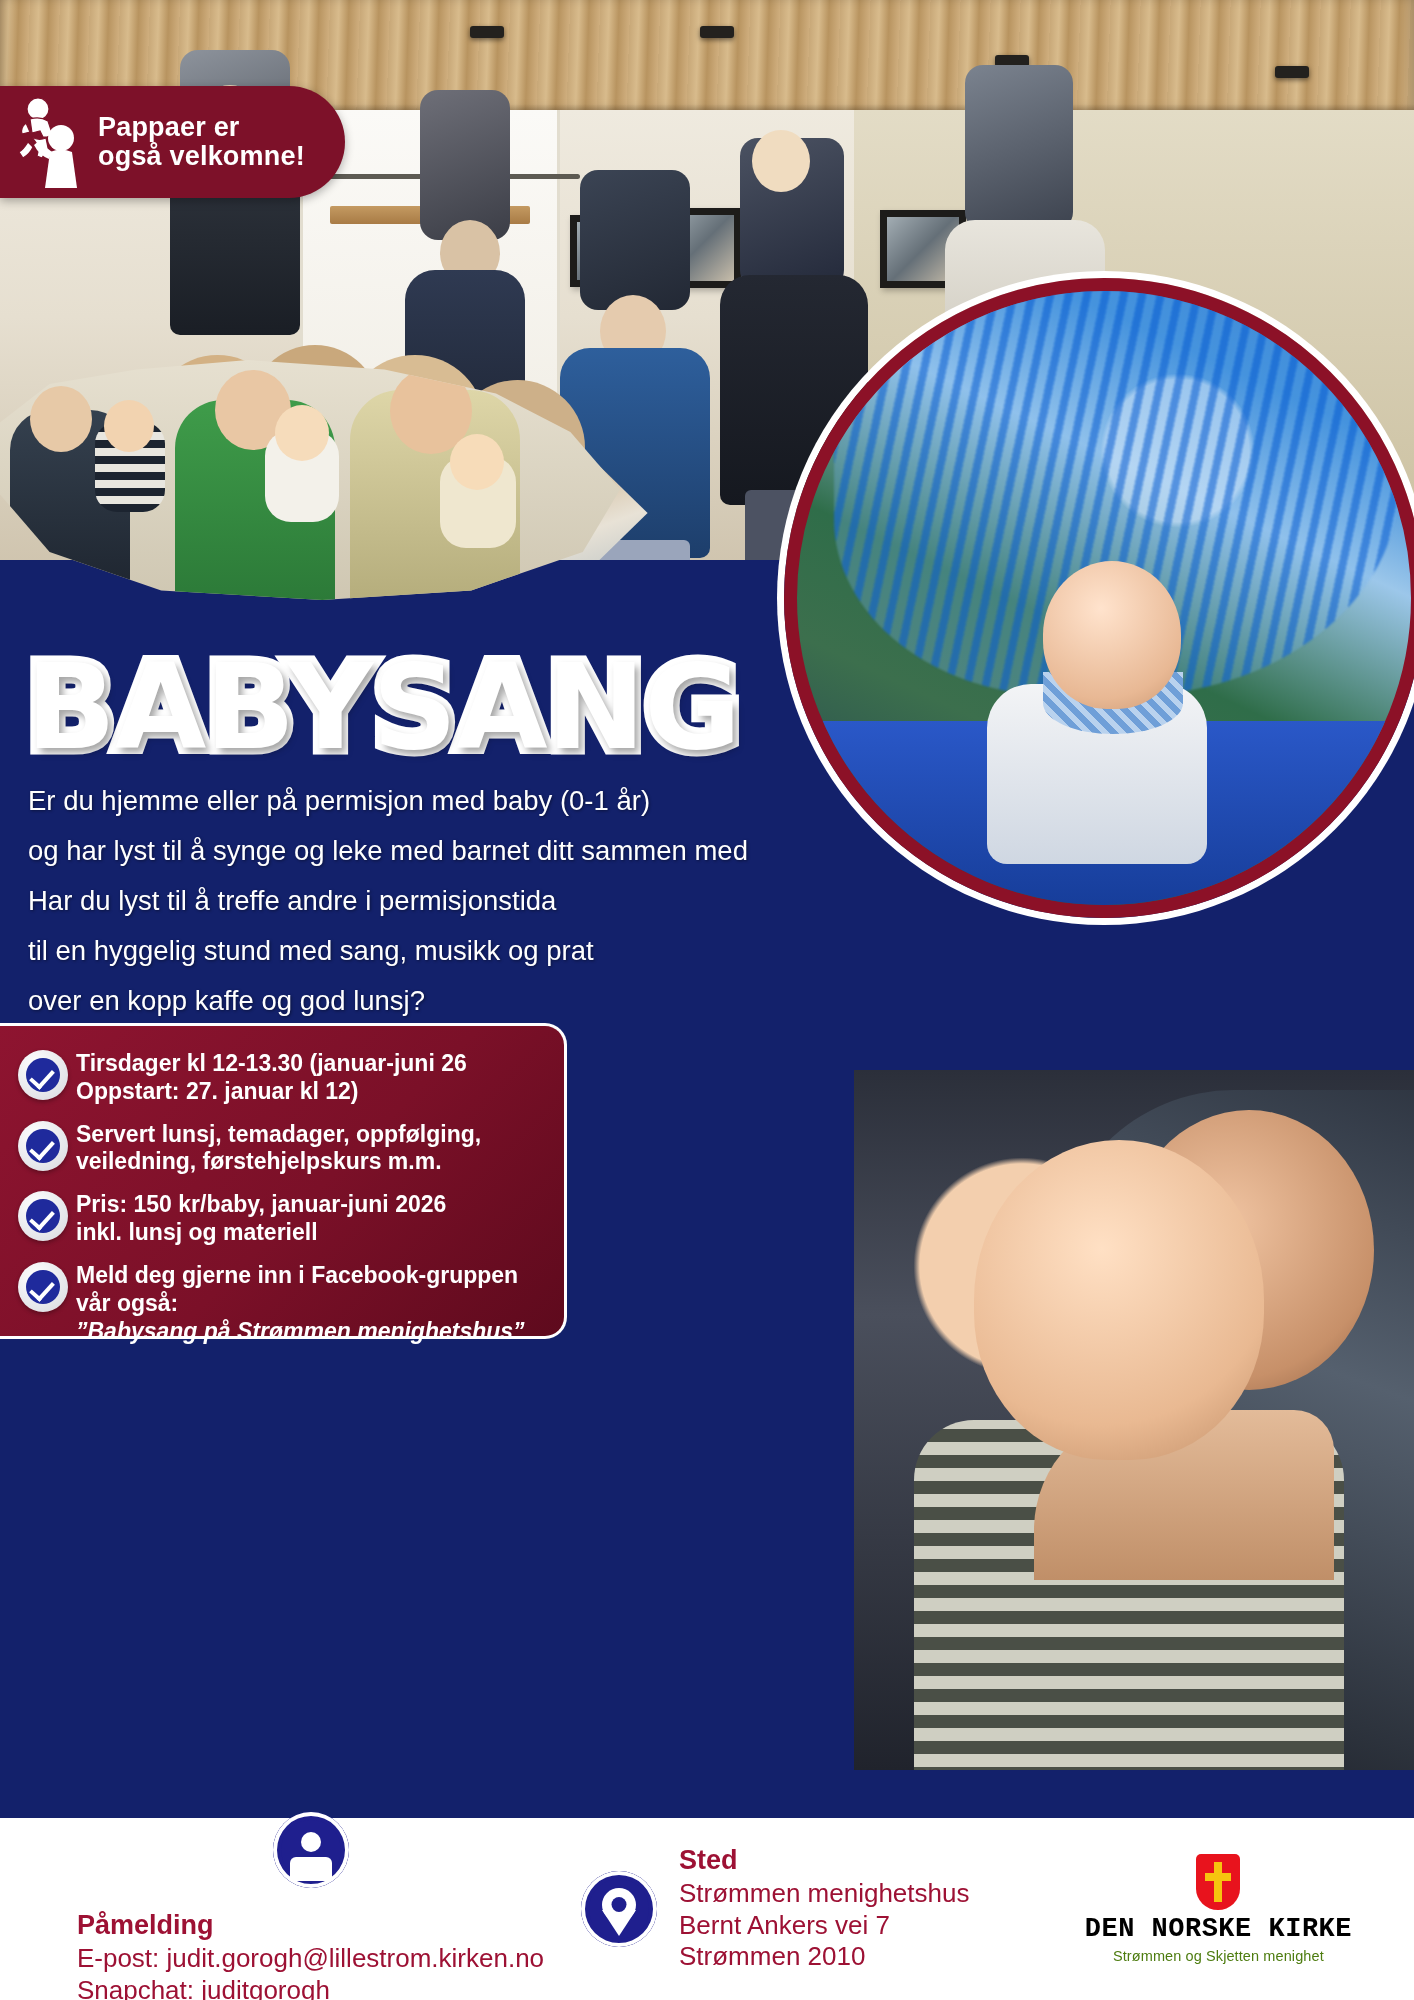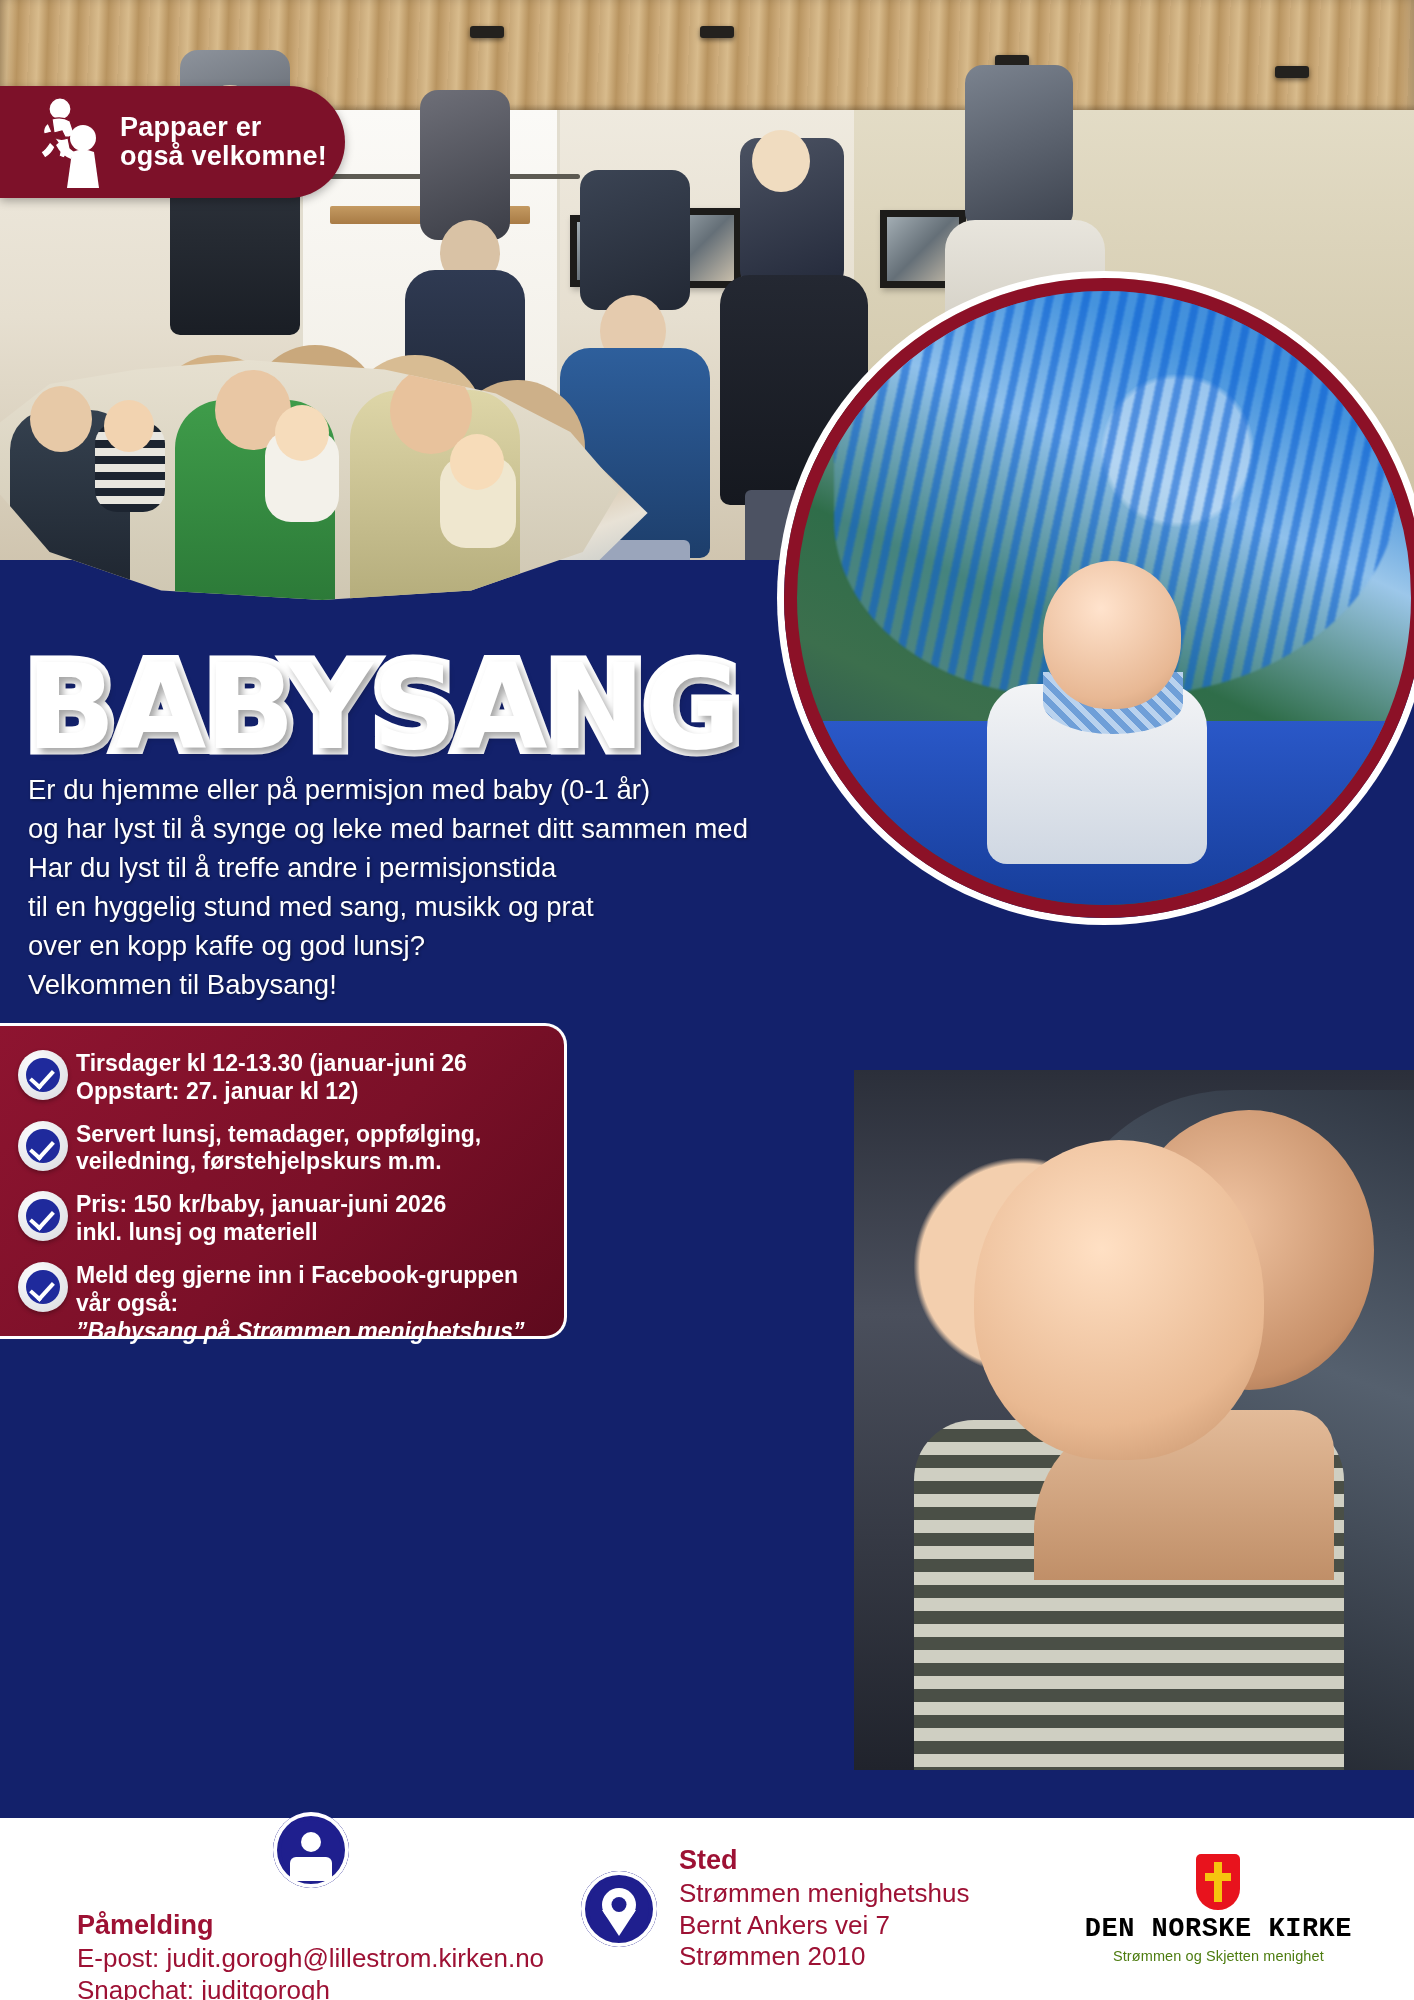--- a/index.html
+++ b/index.html
@@ -161,21 +161,21 @@
     background:linear-gradient(180deg,#e3bb99,#c08f68);
   }
 
   
   .badge{
     position:absolute; left:0; top:86px;
     width:345px; height:112px;
     background:#7d1129;
     border-radius:0 56px 56px 0;
     display:flex; align-items:center; gap:10px;
-    padding-left:26px;
+    padding-left:4px;
     z-index:40;
     box-shadow:0 3px 10px rgba(0,0,0,.3);
   }
   .badge-icon{ width:84px; height:92px; flex:0 0 84px; position:relative; }
   .badge-text{
     color:#fff; font-weight:bold; font-size:27px; line-height:1.08;
     letter-spacing:.2px;
     font-family:"Liberation Sans", sans-serif;
   }
 
@@ -197,21 +197,21 @@
   
   .intro{
     position:absolute; left:28px; top:770px;
     width:650px; z-index:30;
     color:#ffffff;
     font-size:27.5px;
     line-height:1.42;
     font-family:"Liberation Sans", sans-serif;
     text-shadow:1px 1px 3px rgba(0,0,0,.45);
   }
-  .intro div{ white-space:nowrap; }
+  .intro div{ white-space:nowrap;margin-top:11px; }
 
   
   .checkbox-panel{
     position:absolute; left:0; top:1023px;
     width:567px; height:316px;
     background:linear-gradient(135deg,#8e1430 0%, #7b1028 55%, #5e0a1d 100%);
     border:3px solid #ffffff;
     border-left:none;
     border-radius:0 22px 22px 0;
     z-index:30;

